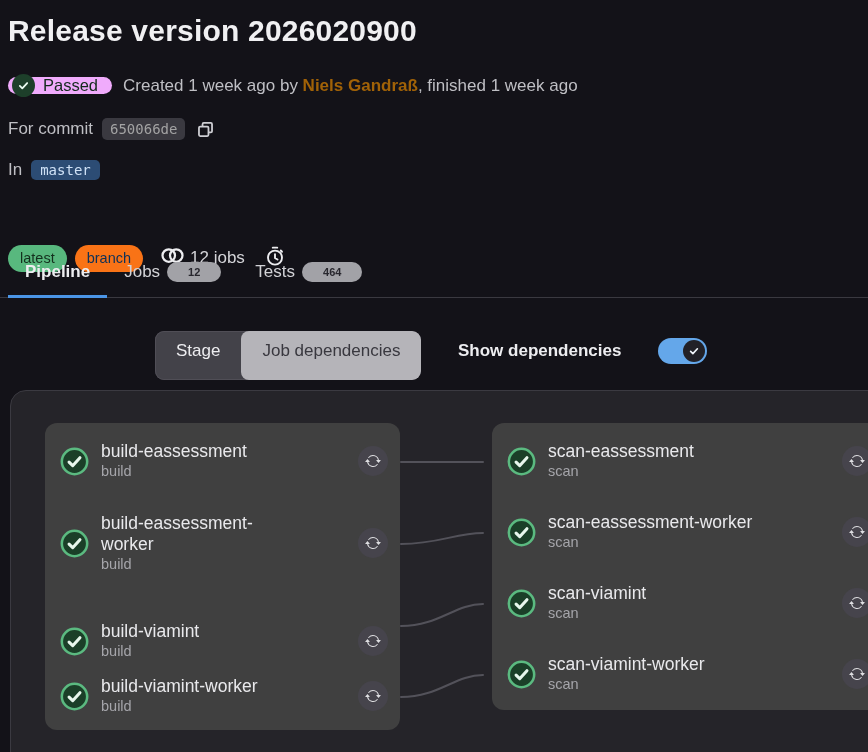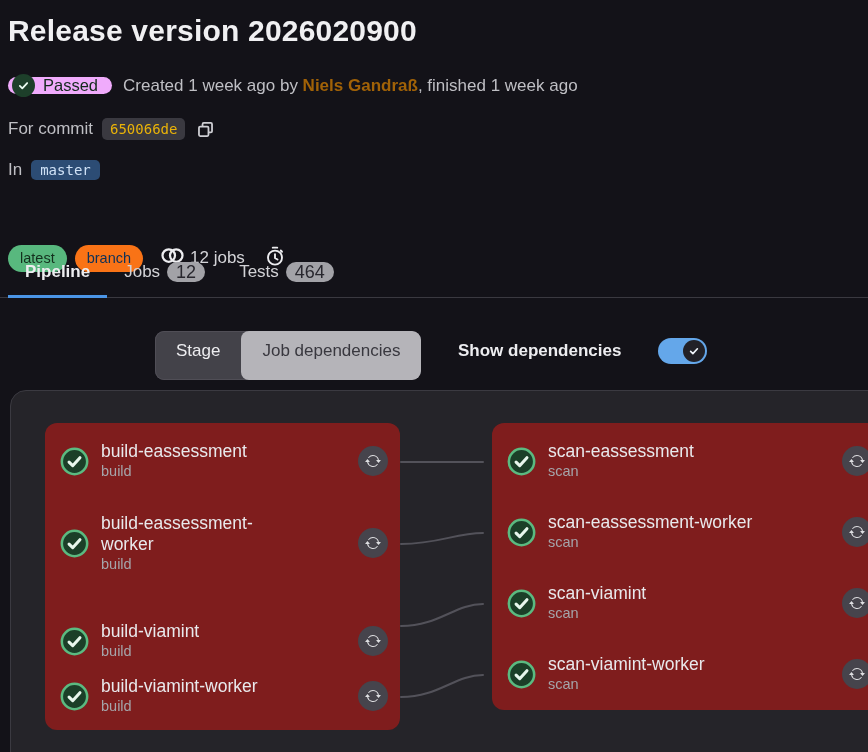--- a/index.html
+++ b/index.html
@@ -12,21 +12,21 @@
   .status-row{left:8px;top:70px;display:flex;align-items:center;gap:11px;height:31px;}
   .passed-pill{display:inline-flex;align-items:center;gap:8px;background:#f0abfc;border-radius:16px;
                height:17px;padding:0 14px 0 4px;}
   .passed-pill .pill-icon{width:23px;height:23px;border-radius:50%;background:#1d3f2a;
                display:inline-flex;align-items:center;justify-content:center;}
   .passed-pill .pill-label{font-size:16.5px;color:#132a1c;}
   .created-text{font-size:17px;color:#bfbfc4;}
   .created-text strong{color:#a16207;font-weight:700;cursor:pointer;}
 
   .commit-row{left:8px;top:116px;display:flex;align-items:center;gap:9px;height:26px;font-size:17px;}
-  .sha-badge{font-family:"DejaVu Sans Mono",monospace;font-size:14px;color:#eab308;background:#3a3940;
+  .sha-badge{font-family:"DejaVu Sans Mono",monospace;font-size:14px;color:#a3a3a3;background:#3a3940;
              padding:3px 8px;border-radius:5px;cursor:pointer;}
   .copy-btn{display:inline-flex;align-items:center;cursor:pointer;margin-left:2px;}
 
   .ref-row{left:8px;top:157px;display:flex;align-items:center;gap:9px;height:26px;font-size:17px;}
   .branch-badge{font-family:"DejaVu Sans Mono",monospace;font-size:14px;color:#cfe1f6;background:#2c4c74;
              padding:2px 9px;border-radius:5px;cursor:pointer;}
 
   .meta-row{left:8px;top:196px;display:flex;align-items:center;gap:8px;height:28px;font-size:17px;color:#d4d4d8;margin-top:48px;}
   .mini-pill{height:27px;line-height:27px;border-radius:14px;padding:0 12px;font-size:14.5px;}
   .pill-latest{background:#58b87e;color:#14301e;}
@@ -34,39 +34,39 @@
   .meta-item{display:inline-flex;align-items:center;gap:6px;}
   .ml12{margin-left:10px;} .ml14{margin-left:12px;}
 
   
   .tabs-bar{left:0;top:246px;width:868px;height:52px;border-bottom:1px solid #3a3940;
             display:flex;align-items:stretch;padding-left:8px;box-sizing:border-box;}
   .tab{display:flex;align-items:center;gap:7px;padding:0 17px;font-size:17px;color:#d2d2d6;
        cursor:pointer;position:relative;}
   .tab.active{color:#ededf0;font-weight:700;}
   .tab.active::after{content:"";position:absolute;left:0;right:0;bottom:-1px;height:3px;background:#4b95e6;}
-  .count-pill{background:#a2a2a7;color:#28272e;font-size:18px;font-weight:400;
-              padding:2px 9px;border-radius:11px;line-height:16px;}
+  .count-pill{background:#a2a2a7;color:#28272e;font-size:11px;font-weight:700;
+              padding:2px 21px;border-radius:11px;line-height:16px;}
 
   
   .controls-row{left:0;top:331px;width:868px;height:40px;}
   .group-label{position:absolute;left:8px;top:0;line-height:40px;font-size:17px;font-weight:700;color:#ededf0;}
   .segmented{position:absolute;left:155px;top:0;height:49px;display:flex;background:#434249;border-radius:9px;
              box-shadow:inset 0 0 0 1px #504e56;overflow:hidden;}
   .segment{line-height:40px;padding:0 21px;font-size:17px;color:#ededf0;cursor:pointer;}
   .segment.selected{background:#b5b4b9;color:#39383f;border-radius:8px;}
   .show-label{position:absolute;left:458px;top:0;line-height:40px;font-size:17px;font-weight:700;color:#ededf0;}
   .toggle{position:absolute;left:658px;top:7px;width:49px;height:26px;border-radius:13px;background:#64a7ea;cursor:pointer;}
   .toggle .knob{position:absolute;left:25px;top:2px;width:22px;height:22px;border-radius:50%;background:#222127;
                 display:flex;align-items:center;justify-content:center;}
 
   
   .graph-container{left:10px;top:390px;width:860px;height:364px;background:#252429;
                    border:1px solid #3b3a41;border-radius:16px 0 0 0;box-sizing:border-box;}
-  .job-card{position:absolute;background:#7f1d1d;border-radius:12px;}
+  .job-card{position:absolute;background:#404040;border-radius:12px;}
   .card-left{left:34px;top:32px;width:355px;height:307px;}
   .card-right{left:481px;top:32px;width:392px;height:287px;}
   .job-row{position:absolute;left:15px;right:12px;height:44px;display:flex;align-items:center;gap:12px;cursor:pointer;}
   .lr0{top:16px;} .lr1{top:88px;height:64px;} .lr2{top:180px;margin-top:16px;} .lr3{top:251px;}
   .rr0{top:16px;} .rr1{top:87px;} .rr2{top:158px;} .rr3{top:229px;}
   .job-status{width:29px;height:29px;flex:0 0 29px;display:flex;}
   .job-texts{display:flex;flex-direction:column;min-width:0;}
   .job-name{font-size:17.5px;color:#e9e9ec;line-height:21px;}
   .job-name.wrap{max-width:190px;}
   .job-stage{font-size:14.5px;color:#a5a5aa;line-height:19px;}

